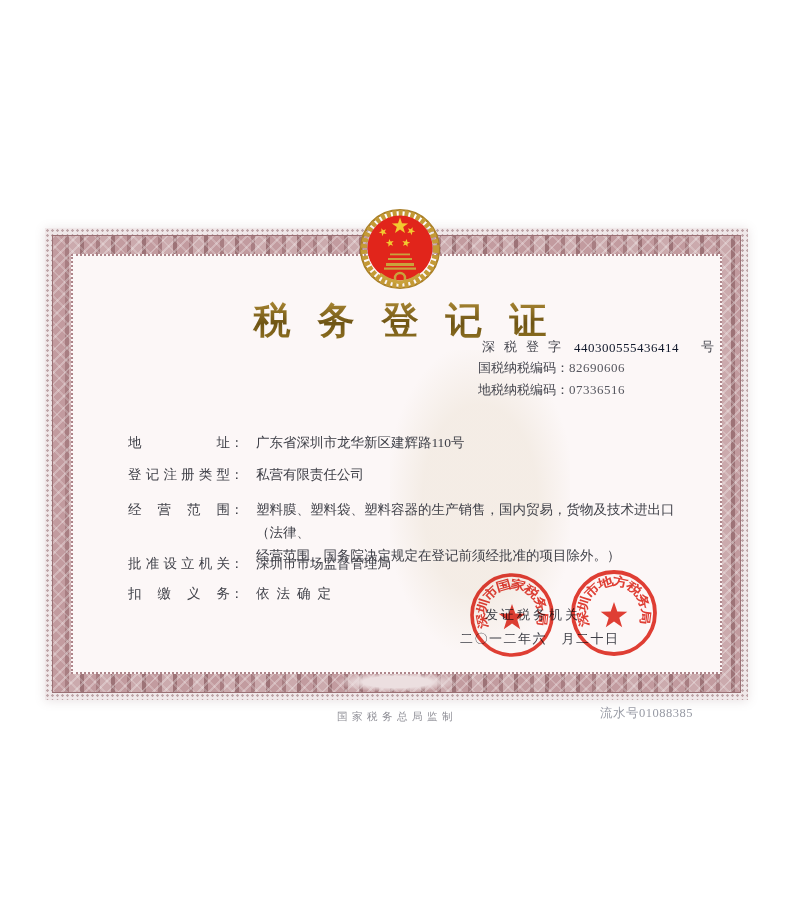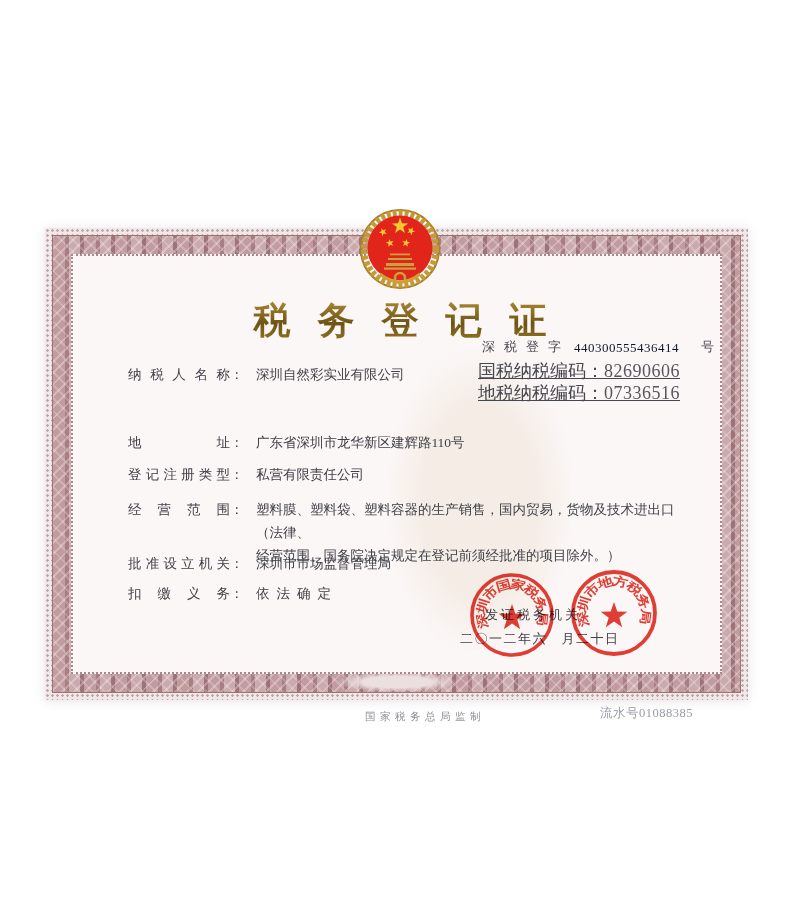--- a/index.html
+++ b/index.html
@@ -30,41 +30,41 @@
   .title{position:absolute;left:0;right:0;top:296px;text-align:center;
          font-size:37px;font-weight:bold;letter-spacing:27px;text-indent:27px;
          background:linear-gradient(180deg,#b6923a 0%,#6e5414 55%,#9a7b26 100%);
          -webkit-background-clip:text;background-clip:text;color:transparent;}
   
   .reg-line{position:absolute;left:482px;top:338px;width:232px;display:flex;
             font-size:13px;color:#474850;align-items:flex-end;}
   .reg-prefix{letter-spacing:9px;}
   .reg-number{margin-left:4px;letter-spacing:.5px;color:#0f172a;}
   .reg-suffix{margin-left:auto;}
-  .code-line{position:absolute;left:478px;font-size:18px;color:#45464e;text-decoration:underline;}
+  .code-line{position:absolute;left:478px;font-size:13px;color:#45464e;}
   .code-line .cv{color:#55565e;letter-spacing:.5px;}
   
   .row{position:absolute;left:128px;font-size:13.5px;line-height:23px;white-space:nowrap;}
   .lbl{display:inline-block;width:102px;text-align:justify;text-align-last:justify;
        vertical-align:top;}
   .lbl.wide{width:auto;min-width:102px;}
   .colon{display:inline-block;vertical-align:top;}
   .val{display:inline-block;margin-left:9px;vertical-align:top;white-space:normal;}
   .val.block{width:442px;}
   .val.spread{letter-spacing:7px;}
   
   .issuer{position:absolute;left:485px;top:606px;font-size:13px;letter-spacing:3px;}
   .issue-date{position:absolute;left:460px;top:630px;font-size:13px;letter-spacing:1.5px;}
   
   .stamp{position:absolute;mix-blend-mode:multiply;opacity:.9;}
   .stamp.left{left:468px;top:571px;}
   .stamp.right{left:569px;top:568px;}
   
   .footer-producer{position:absolute;left:337px;top:710px;font-size:10.5px;
-                   letter-spacing:4.5px;color:#8d8d95;margin-left:28px;}
+                   letter-spacing:4.5px;color:#8d8d95;}
   .footer-serial{position:absolute;left:600px;top:705px;font-size:12.5px;
                  color:#989ba5;letter-spacing:.5px;text-align:right;}
 </style>
 </head>
 <body>
 
 <div class="page">
 
   <div class="cert">
     <div class="lace"></div>
@@ -105,24 +105,20 @@
     <span class="reg-suffix">号</span>
   </div>
 
   <div class="code-line" style="top:359px">
     <span>国税纳税编码：</span><span class="cv">82690606</span>
   </div>
   <div class="code-line" style="top:381px">
     <span>地税纳税编码：</span><span class="cv">07336516</span>
   </div>
 
-  <div class="row" style="top:363px">
-    <span class="lbl">纳税人名称</span><span class="colon">：</span>
-    <span class="val">深圳自然彩实业有限公司</span>
-  </div>
 
 
   <div class="row" style="top:431px">
     <span class="lbl">地址</span><span class="colon">：</span>
     <span class="val">广东省深圳市龙华新区建辉路110号</span>
   </div>
 
   <div class="row" style="top:463px">
     <span class="lbl">登记注册类型</span><span class="colon">：</span>
     <span class="val">私营有限责任公司</span>

